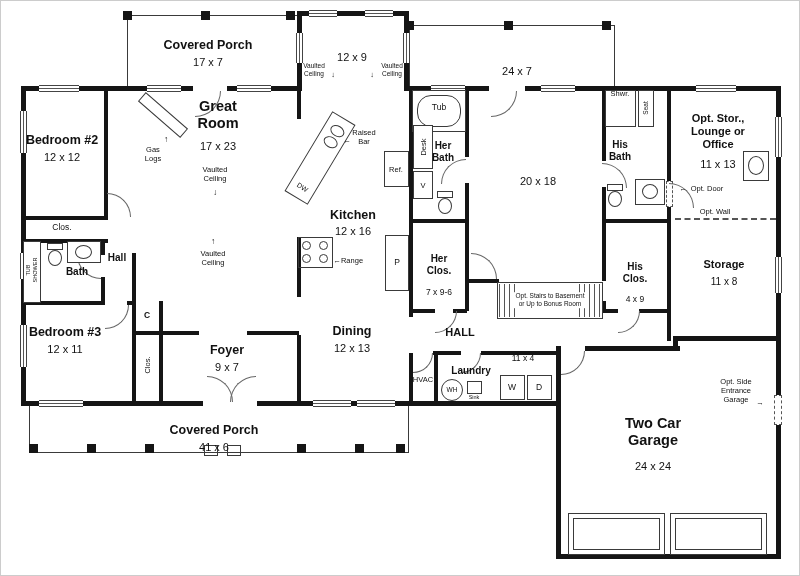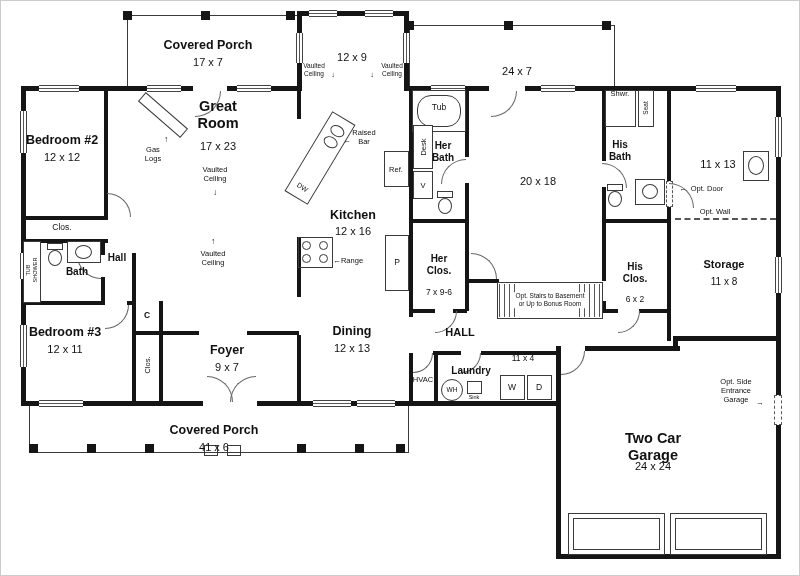--- a/index.html
+++ b/index.html
@@ -228,34 +228,37 @@
 Bath</div>
   <div class="lbl vlbl s7" style="left:422px;top:146px">Desk</div>
   <div class="lbl s7" style="left:395px;top:168px">Ref.</div>
   <div class="lbl s7" style="left:422px;top:184px">V</div>
   <div class="lbl s8" style="left:396px;top:261px">P</div>
   <div class="lbl s11" style="left:537px;top:181px">20 x 18</div>
   <div class="lbl b s10" style="left:619px;top:150px">His
 Bath</div>
   <div class="lbl s7" style="left:619px;top:92px">Shwr.</div>
   <div class="lbl vlbl s6" style="left:645px;top:107px">Seat</div>
+  <div class="lbl b s11" style="left:717px;top:131px">Opt. Stor.,
+Lounge or
+Office</div>
   <div class="lbl s11" style="left:717px;top:164px">11 x 13</div>
   <div class="lbl s7" style="left:706px;top:187px">Opt. Door</div>
   <div class="lbl s7" style="left:682px;top:187px">←</div>
   <div class="lbl s8" style="left:61px;top:226px">Clos.</div>
   <div class="lbl b s10" style="left:116px;top:257px">Hall</div>
   <div class="lbl b s10" style="left:76px;top:271px">Bath</div>
   <div class="lbl vlbl s5" style="left:31px;top:269px">TUB
 SHOWER</div>
   <div class="lbl b s10" style="left:438px;top:264px">Her
 Clos.</div>
   <div class="lbl s8" style="left:438px;top:291px">7 x 9-6</div>
   <div class="lbl b s10" style="left:634px;top:272px">His
 Clos.</div>
-  <div class="lbl s8" style="left:634px;top:298px">6 x 2</div>
+  <div class="lbl s8" style="left:634px;top:298px">4 x 9</div>
   <div class="lbl s7 bg" style="left:714px;top:210px">Opt. Wall</div>
   <div class="lbl b s11" style="left:723px;top:264px">Storage</div>
   <div class="lbl s10" style="left:723px;top:281px">11 x 8</div>
   <div class="lbl b s12" style="left:64px;top:331px">Bedroom #3</div>
   <div class="lbl s11" style="left:64px;top:349px">12 x 11</div>
   <div class="lbl b s8" style="left:146px;top:314px">C</div>
   <div class="lbl vlbl s7" style="left:146px;top:364px">Clos.</div>
   <div class="lbl b s12" style="left:226px;top:349px">Foyer</div>
   <div class="lbl s11" style="left:226px;top:367px">9 x 7</div>
   <div class="lbl b s12" style="left:351px;top:330px">Dining</div>
@@ -267,19 +270,19 @@
   <div class="lbl b s10" style="left:470px;top:370px">Laundry</div>
   <div class="lbl s8" style="left:522px;top:357px">11 x 4</div>
   <div class="lbl s6" style="left:451px;top:389px">WH</div>
   <div class="lbl s5" style="left:473px;top:396px">Sink</div>
   <div class="lbl s8" style="left:511px;top:386px">W</div>
   <div class="lbl s8" style="left:538px;top:386px">D</div>
   <div class="lbl s7" style="left:735px;top:389px">Opt. Side
 Entrance
 Garage</div>
   <div class="lbl s7" style="left:759px;top:401px">→</div>
-  <div class="lbl b s14" style="left:652px;top:446px">Two Car
+  <div class="lbl b s14" style="left:652px;top:431px">Two Car
 Garage</div>
   <div class="lbl s11" style="left:652px;top:466px">24 x 24</div>
   <div class="lbl b s12" style="left:213px;top:429px">Covered Porch</div>
   <div class="lbl s11" style="left:213px;top:447px">41 x 6</div>
 
 </div>
 
 </body></html>

